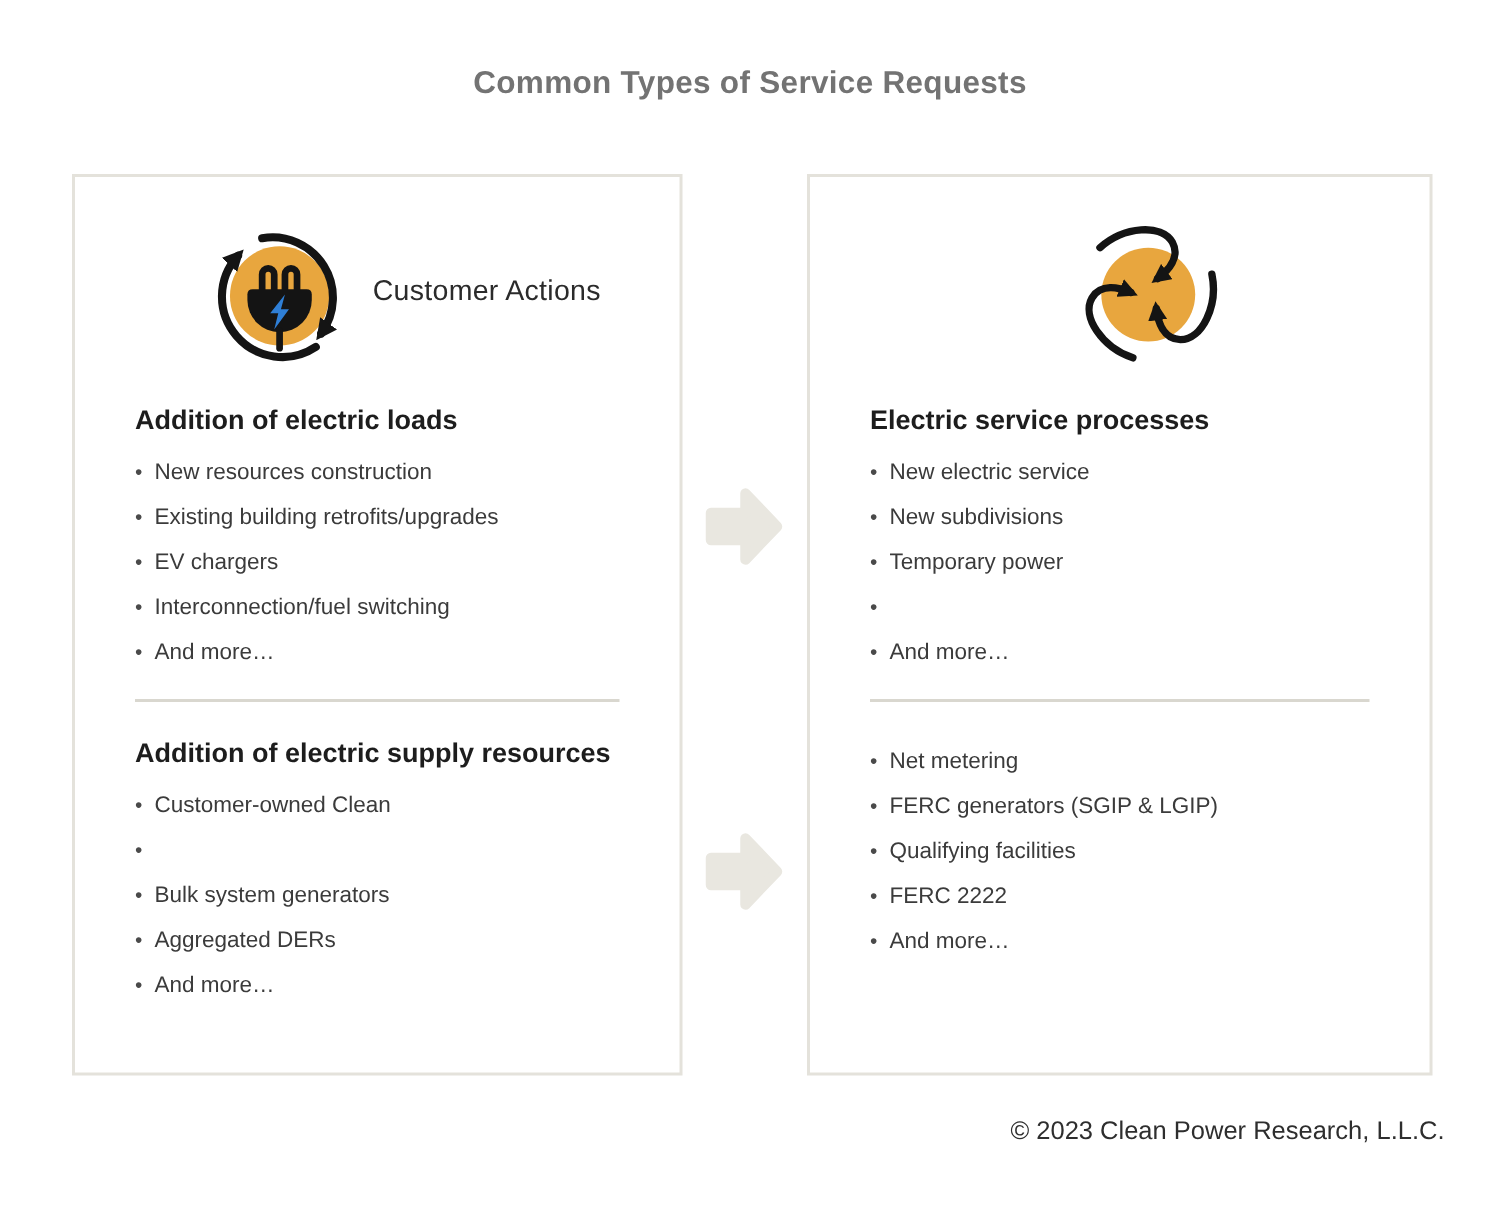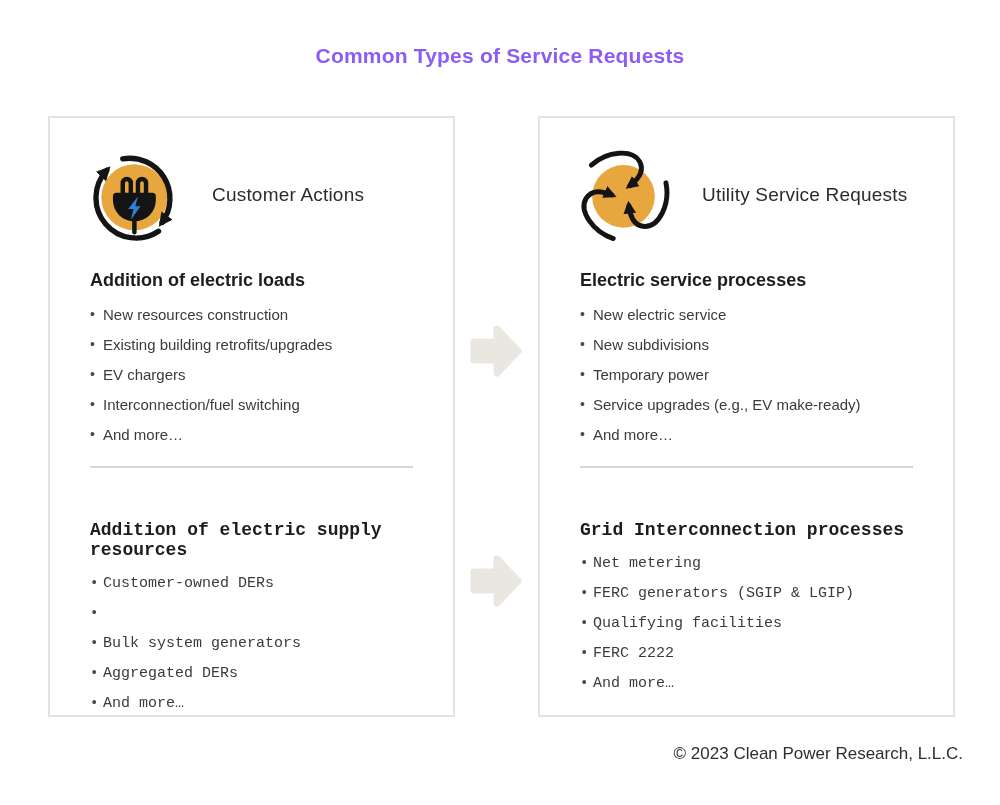--- a/index.html
+++ b/index.html
@@ -13,52 +13,52 @@
     --text-body:#3B3B3B;
   }
   html,body{margin:0;padding:0;background:#ffffff;}
   body{
     width:1000px;height:805px;position:relative;overflow:hidden;
     font-family:"Liberation Sans","DejaVu Sans",sans-serif;
     -webkit-font-smoothing:antialiased;
   }
   .page-title{
     position:absolute;top:44px;left:0;width:1000px;
-    text-align:center;font-size:21px;font-weight:600;color:#8b5cf6;
+    text-align:center;font-size:21px;font-weight:600;color:#737373;
     letter-spacing:0.2px;margin:0;
   }
   .panel{
     position:absolute;top:116px;height:601px;box-sizing:border-box;
     background:#ffffff;border:2px solid var(--border-gray);
   }
   .panel-left{left:48px;width:407px;}
   .panel-right{left:538px;width:417px;}
   .panel-header{
-    margin:30px 0 0 37px;display:flex;align-items:center;gap:32px;height:94px;
+    margin:30px 0 0 37px;display:flex;align-items:center;gap:16px;height:94px;justify-content:center;
   }
   .panel-header .icon-wrap{width:93px;height:93px;flex:0 0 auto;}
   .panel-header h2{
     margin:0;font-size:19px;font-weight:500;color:#2B2B2B;letter-spacing:0.2px;
   }
   .section{margin:28px 40px 0 40px;}
   .section h3{
     margin:0 0 8px 0;font-size:18px;font-weight:700;color:var(--text-dark);
   }
   ul.items{list-style:none;margin:0;padding:0;}
   ul.items li{
     height:30px;display:flex;align-items:center;
     font-size:15px;color:var(--text-body);
   }
   .bullet{
     width:13px;flex:0 0 auto;color:#4A4A4A;font-size:14px;line-height:1;
   }
   .divider{
     height:2px;background:var(--divider-gray);margin:17px 40px 0 40px;border:0;
   }
-  .section.second{margin-top:52px;font-family:Liberation Mono, monospace;}
+  .section.second{margin-top:24px;}
   .flow-arrow{position:absolute;left:469px;width:54px;height:58px;}
   .flow-arrow.first{top:322px;}
   .flow-arrow.second{top:552px;}
   .footer-note{
     position:absolute;top:744px;right:37px;margin:0;
     font-size:17px;color:#2E2E2E;
   }
 </style>
 </head>
 <body>
@@ -119,21 +119,21 @@
   </div>
 
   <div class="divider"></div>
 
   <div class="section second">
     <h3>Addition of electric supply resources</h3>
     <ul class="items">
 
         <li>
           <span class="bullet">•</span>
-          <span>Customer-owned DERs</span>
+          <span>Customer-owned Clean</span>
         </li>
 
         <li>
           <span class="bullet">•</span>
         </li>
 
         <li>
           <span class="bullet">•</span>
           <span>Bulk system generators</span>
         </li>
@@ -161,21 +161,20 @@
           </marker>
         </defs>
         <circle cx="52" cy="53" r="35" style="fill:var(--accent-yellow)"></circle>
         <g fill="none" style="stroke:var(--icon-black)" stroke-width="5.5" stroke-linecap="round">
           <path d="M 16,18 C 34,2 62,0 70,14 C 76,25 67,35 59,41" marker-end="url(#ah2)"></path>
           <path d="M 16,18 C 34,2 62,0 70,14 C 76,25 67,35 59,41" marker-end="url(#ah2)" transform="rotate(120 52 52)"></path>
           <path d="M 16,18 C 34,2 62,0 70,14 C 76,25 67,35 59,41" marker-end="url(#ah2)" transform="rotate(240 52 52)"></path>
         </g>
       </svg>
     </div>
-    <h2>Utility Service Requests</h2>
   </div>
 
   <div class="section">
     <h3>Electric service processes</h3>
     <ul class="items">
 
         <li>
           <span class="bullet">•</span>
           <span>New electric service</span>
         </li>
@@ -185,34 +184,32 @@
           <span>New subdivisions</span>
         </li>
 
         <li>
           <span class="bullet">•</span>
           <span>Temporary power</span>
         </li>
 
         <li>
           <span class="bullet">•</span>
-          <span>Service upgrades (e.g., EV make-ready)</span>
         </li>
 
         <li>
           <span class="bullet">•</span>
           <span>And more…</span>
         </li>
       </ul>
   </div>
 
   <div class="divider"></div>
 
   <div class="section second">
-    <h3>Grid Interconnection processes</h3>
     <ul class="items">
 
         <li>
           <span class="bullet">•</span>
           <span>Net metering</span>
         </li>
 
         <li>
           <span class="bullet">•</span>
           <span>FERC generators (SGIP &amp; LGIP)</span>

